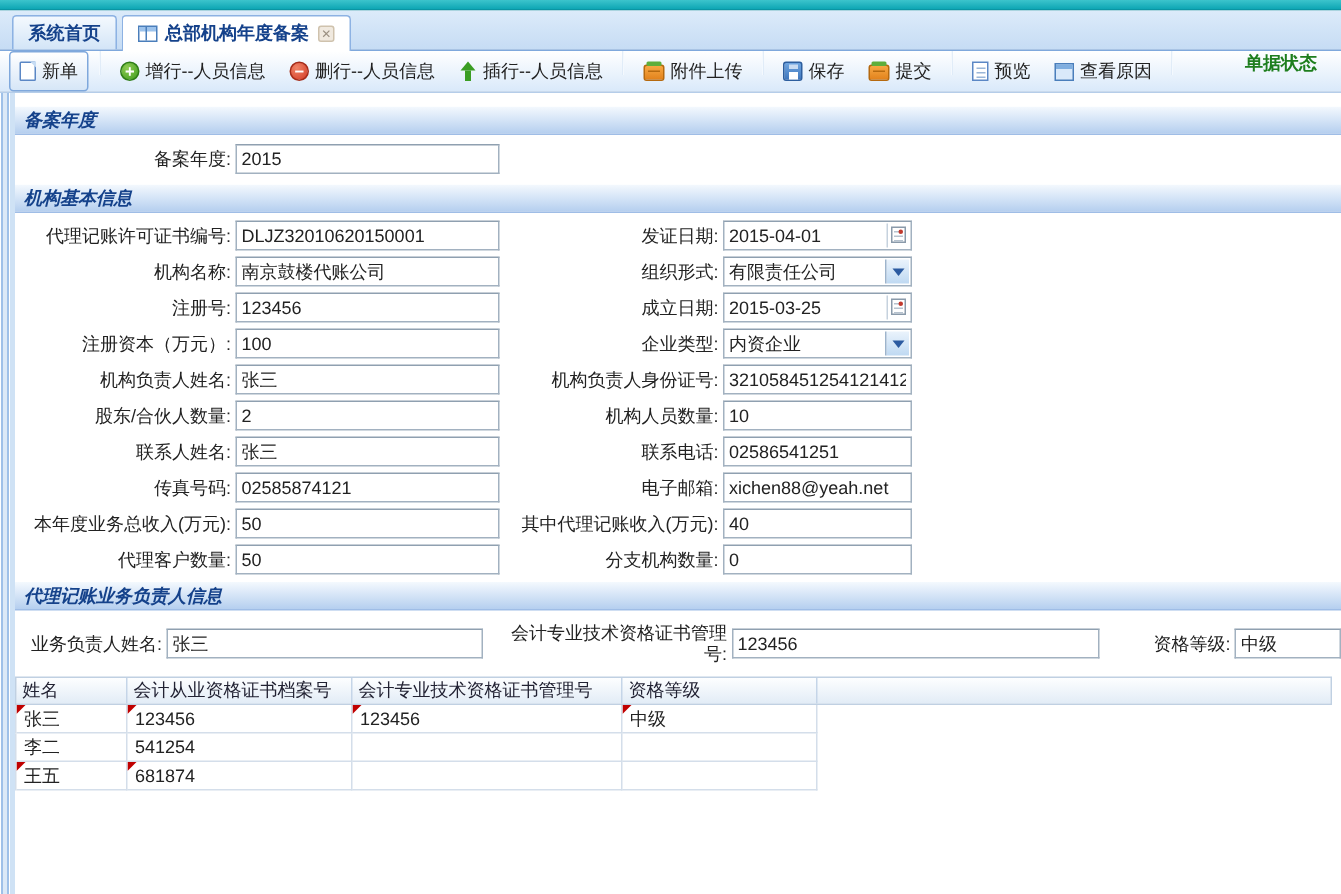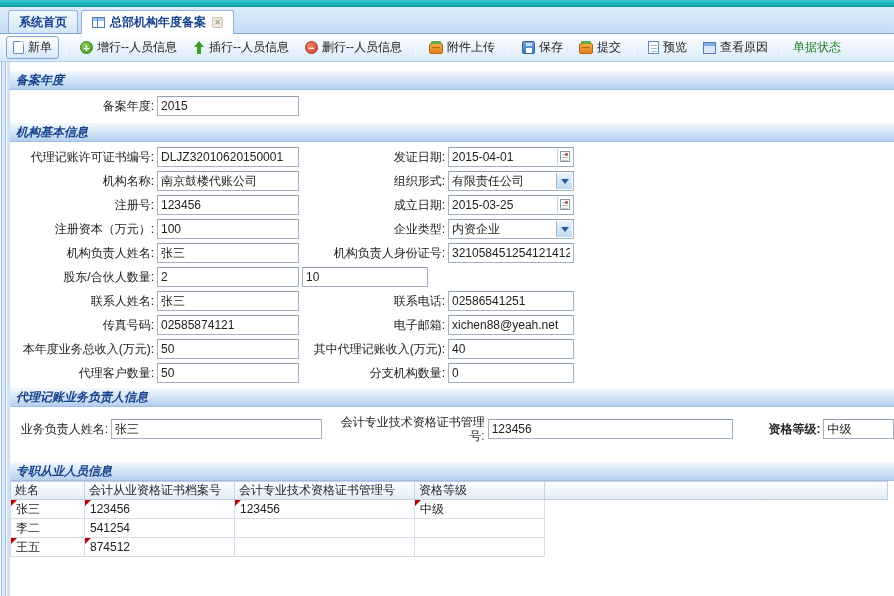--- a/index.html
+++ b/index.html
@@ -19,25 +19,25 @@
   .tab.active { background:#fff; position:relative; top:1px; height:24px; }
   .grid-ico { width:13px; height:11px; border:1px solid #4a7ebb; background:#fff; display:inline-block; margin-right:5px; position:relative; }
   .grid-ico::before { content:""; position:absolute; left:0; right:0; top:0; height:3px; background:#9dc3ec; }
   .grid-ico::after { content:""; position:absolute; left:4px; top:0; bottom:0; width:1px; background:#4a7ebb; }
   .close-ico { width:11px; height:11px; margin-left:6px; background:#f0e9df; border:1px solid #cfc2ad;
     border-radius:2px; font-size:8px; line-height:9px; text-align:center; color:#9a8f80; }
   .close-ico::before { content:"✕"; }
 
   
   .toolbar { height:28px; background:linear-gradient(#ffffff,#d9e9fa); border-bottom:1px solid #b5cde9;
-    display:flex; align-items:center; padding-left:6px; gap:4px; }
+    display:flex; padding-left:6px; gap:4px; }
   .tbtn { display:flex; align-items:center; gap:4px; padding:2px 6px; white-space:nowrap; cursor:default; }
   .tbtn.framed { border:1px solid #7fa8dc; border-radius:3px; background:linear-gradient(#ffffff,#d6e6f7); }
   .sep { width:1px; height:16px; background:#a9c6e8; border-right:1px solid #f4f9fe; margin:0 3px; }
-  .status-text { color:#1e7e1e; font-weight:normal; padding:0 4px; }
+  .status-text { color:#1e7e1e; font-weight:bold; padding:0 4px;margin-left:37px; }
 
   
   .ico { display:inline-block; position:relative; }
   .doc-ico { width:11px; height:13px; background:#fff; border:1px solid #5b87c5; border-radius:1px; }
   .doc-ico::before { content:""; position:absolute; right:-1px; top:-1px; border-left:4px solid transparent; border-top:4px solid #c6dcf4; }
   .plus-ico,.minus-ico { width:13px; height:13px; border-radius:50%; color:#fff; font-weight:bold;
     font-size:11px; line-height:12px; text-align:center; }
   .plus-ico { background:radial-gradient(circle at 35% 30%,#8fcc52,#3e9b1f); border:1px solid #2f7d18; }
   .plus-ico::before { content:"+"; }
   .minus-ico { background:radial-gradient(circle at 35% 30%,#f08568,#d33a26); border:1px solid #a52c1a; }
@@ -66,42 +66,42 @@
     border-top:1px solid #fff; border-bottom:1px solid #9fbde6; color:#15428b; font-weight:bold; padding-left:6px;font-style:italic; }
 
   .frow { display:flex; align-items:center; height:24px; }
   .flabel { text-align:right; white-space:nowrap; }
   .flabel.l { width:144px; }
   .flabel.r { width:146px; }
   .fld { position:relative; height:20px; margin-left:3px; background:#fff;
     border:1px solid #a2b1c0; border-top-color:#8fa0b0; }
   .fld input { width:100%; height:100%; border:none; outline:none; font:12px "Liberation Sans","DejaVu Sans",sans-serif;
     color:#222; padding:0 3px; background:transparent; }
-  .fld.l { width:142px; }
+  .fld.l { width:176px; }
   .fld.r { width:126px; }
   .fld .val { display:block; line-height:18px; padding:0 3px; white-space:nowrap; overflow:hidden; }
   .fld.withbtn .val { padding-right:18px; }
 
   .cal-btn { position:absolute; right:1px; top:1px; width:15px; height:16px; background:#fff; border-left:1px solid #c6d2de; }
   .cal-btn i { position:absolute; left:2px; top:2px; width:10px; height:11px; border:1px solid #8a9aaa; background:#fff; }
   .cal-btn i::before { content:""; position:absolute; left:1px; top:2px; right:1px; height:1px; background:#b6c2ce; box-shadow:0 3px 0 #b6c2ce, 0 6px 0 #b6c2ce; }
   .cal-btn i::after { content:""; position:absolute; right:1px; top:1px; width:3px; height:3px; background:#c23a2e; border-radius:50%; }
 
   .dd-btn { position:absolute; right:1px; top:1px; width:16px; height:16px;
     background:linear-gradient(#eaf3fc,#bfd9f2); border-left:1px solid #9db4cc; }
   .dd-btn::before { content:""; position:absolute; left:4px; top:6px;
     border-left:4px solid transparent; border-right:4px solid transparent; border-top:5px solid #2b5aa0; }
 
   
   .mrow { display:flex; align-items:center; height:44px; }
   .mlabel1 { width:100px; text-align:right; }
   .mfld1 { width:215px; }
   .mlabel2 { width:158px; text-align:right; line-height:14px; margin-left:8px; }
   .mfld2 { width:250px; }
-  .mlabel3 { width:66px; text-align:right; margin-left:23px; white-space:nowrap;font-weight:bold; }
+  .mlabel3 { width:66px; text-align:right; margin-left:23px; white-space:nowrap; }
   .mfld3 { width:72px; }
 
   
   .gtable { margin-top:0; width:878px; }
   .ghead { display:flex; height:19px; background:linear-gradient(#fdfeff,#e2ecf6);
     border:1px solid #c0d0e2; border-left:1px solid #c0d0e2; }
   .ghead .gc { line-height:17px; padding-left:4px; border-right:1px solid #c5d5e8; color:#223; }
   .grow { display:flex; height:19px; border-left:1px solid #d4deea; }
   .grow .gc { position:relative; line-height:18px; padding-left:5px; border-right:1px solid #d4deea;
     border-bottom:1px solid #d4deea; white-space:nowrap; overflow:hidden; }
@@ -132,26 +132,26 @@
     <div class="tbtn framed">
       <span class="ico doc-ico"></span>
       <span>新单</span>
     </div>
     <div class="sep"></div>
     <div class="tbtn">
       <span class="ico plus-ico"></span>
       <span>增行--人员信息</span>
     </div>
     <div class="tbtn">
+      <span class="ico minus-ico"></span>
+      <span>删行--人员信息</span>
+    </div>
+    <div class="tbtn">
       <span class="ico uparrow-ico"></span>
       <span>插行--人员信息</span>
-    </div>
-    <div class="tbtn">
-      <span class="ico minus-ico"></span>
-      <span>删行--人员信息</span>
     </div>
     <div class="sep"></div>
     <div class="tbtn">
       <span class="ico crate-ico"></span>
       <span>附件上传</span>
     </div>
     <div class="sep"></div>
     <div class="tbtn">
       <span class="ico save-ico"></span>
       <span>保存</span>
@@ -233,20 +233,21 @@
       <div class="frow">
         <span class="flabel l">机构负责人姓名:</span>
         <span class="fld l"><input value="张三" style=""></span>
         <span class="flabel r">机构负责人身份证号:</span>
         <span class="fld r"><input value="321058451254121412" style=""></span>
       </div>
 
       <div class="frow">
         <span class="flabel l">股东/合伙人数量:</span>
         <span class="fld l"><input value="2" style=""></span>
+        <span class="flabel r">机构人员数量:</span>
         <span class="fld r"><input value="10" style=""></span>
       </div>
 
       <div class="frow">
         <span class="flabel l">联系人姓名:</span>
         <span class="fld l"><input value="张三" style=""></span>
         <span class="flabel r">联系电话:</span>
         <span class="fld r"><input value="02586541251" style=""></span>
       </div>
 
@@ -275,21 +276,20 @@
     <div class="sec-hd" style="margin-top:2px">代理记账业务负责人信息</div>
     <div class="mrow">
       <span class="mlabel1">业务负责人姓名:</span>
       <span class="fld mfld1"><input value="张三" style=""></span>
       <span class="mlabel2">会计专业技术资格证书管理号:</span>
       <span class="fld mfld2"><input value="123456" style=""></span>
       <span class="mlabel3">资格等级:</span>
       <span class="fld mfld3"><input value="中级" style=""></span>
     </div>
 
-    <div class="sec-hd" style="margin-top:10px">专职从业人员信息</div>
     <div class="gtable">
       <div class="ghead">
         <span class="gc c1">姓名</span>
         <span class="gc c2">会计从业资格证书档案号</span>
         <span class="gc c3">会计专业技术资格证书管理号</span>
         <span class="gc c4">资格等级</span>
         <span class="gc cfill"></span>
       </div>
       <div class="grow">
         <span class="gc c1 flagged">张三</span>
@@ -298,19 +298,19 @@
         <span class="gc c4 flagged">中级</span>
       </div>
       <div class="grow">
         <span class="gc c1">李二</span>
         <span class="gc c2">541254</span>
         <span class="gc c3"></span>
         <span class="gc c4"></span>
       </div>
       <div class="grow">
         <span class="gc c1 flagged">王五</span>
-        <span class="gc c2 flagged">874512</span>
+        <span class="gc c2 flagged">681874</span>
         <span class="gc c3"></span>
         <span class="gc c4"></span>
       </div>
     </div>
   </div>
 </div>
 
 </body></html>

